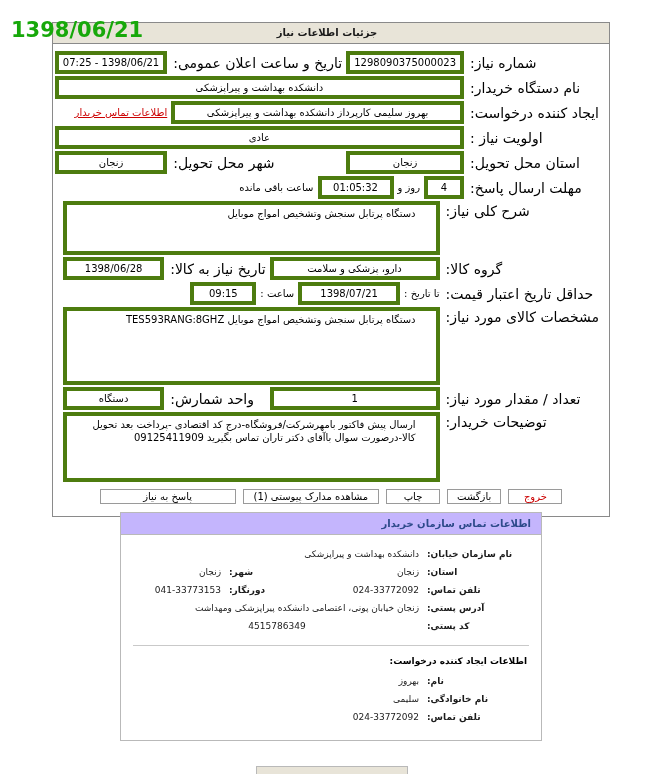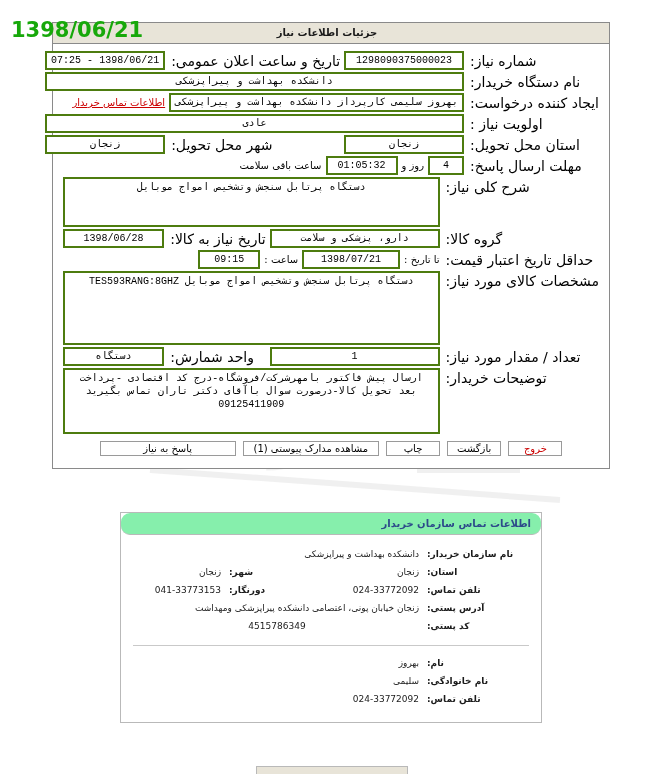--- a/index.html
+++ b/index.html
@@ -58,36 +58,36 @@
   table.form{width:100%;border-collapse:collapse;}
   table.form td{padding:1px 2px;vertical-align:middle;}
   .lbl{
     text-align:left;
     white-space:nowrap;
     font-size:14px;
     padding-left:4px !important;
     width:95px;
   }
   .fld{
-    border:2px solid #4d7c0f;
+    border:4px solid #4d7c0f;
     background:#ffffff;
     height:15px;
     line-height:15px;
     padding:0 4px;
     font-size:10px;
     text-align:center;
     overflow:hidden;
     white-space:nowrap;
-    font-family:Liberation Mono, monospace;
   }
   .fld.ta{
     height:auto;
     min-height:42px;
     line-height:13px;
-    padding:2px 7px;
+    text-align:right;
+    padding:2px 20px;
     white-space:normal;
   }
   .link{
     color:#cc0000;
     text-decoration:underline;
     cursor:pointer;
     font-size:10px;
   }
   .section-title{
     font-weight:bold;
@@ -115,28 +115,27 @@
   
   .contact-card{
     position:absolute;
     left:120px;top:512px;
     width:420px;
     border:1px solid #b9b9b9;
     background:#ffffff;
     z-index:3;
   }
   .contact-header{
-    background:#86efac;
+    background:#c4b5fd;
     color:#2d4a8a;
     font-weight:bold;
     font-size:10px;
     text-align:right;
     padding:5px 10px;
     border-bottom:1px solid #b9b9b9;
-    border-radius:9px;
   }
   .contact-body{padding:10px 12px 14px 12px;}
   table.kv{width:100%;border-collapse:collapse;}
   table.kv td{padding:4px 2px;font-size:9px;vertical-align:top;}
   .k{
     text-align:left;
     white-space:nowrap;
     font-weight:bold;
     color:#1b1b1b;
     width:100px;
@@ -241,21 +240,21 @@
               <div class="fld">زنجان</div>
             </td>
       </tr>
       <tr>
         <td class="lbl">مهلت ارسال پاسخ:</td>
         <td colspan="3">
           <div style="display:flex;align-items:center;gap:4px;justify-content:flex-start;">
             <div class="fld" style="width:24px">4</div>
             <span>روز و</span>
             <div class="fld" style="width:60px">01:05:32</div>
-            <span>ساعت باقی سلامت</span>
+            <span>ساعت باقی مانده</span>
           </div>
         </td>
       </tr>
     </tbody>
       </table>
 
 
     <table class="form">
       <tbody>
           <tr>
@@ -320,21 +319,21 @@
 
   </div>
 </div>
 
 <div class="contact-card">
   <div class="contact-header">اطلاعات تماس سازمان خریدار</div>
   <div class="contact-body">
     <table class="kv">
       <tbody>
           <tr>
-        <td class="k">نام سازمان خریدار:</td>
+        <td class="k">نام سازمان خیابان:</td>
         <td class="v" colspan="3">دانشکده بهداشت و پیراپزشکی</td>
       </tr>
       <tr>
         <td class="k">استان:</td>
         <td class="v">زنجان</td>
         <td class="k">شهر:</td>
         <td class="v">زنجان</td>
       </tr>
       <tr>
         <td class="k">تلفن تماس:</td>
@@ -348,20 +347,21 @@
       </tr>
       <tr>
         <td class="k">کد پستی:</td>
         <td class="v center" colspan="3">4515786349</td>
       </tr>
     </tbody>
       </table>
 
     <hr class="hr">
 
+    <div class="sub-title">اطلاعات ایجاد کننده درخواست:</div>
 
     <table class="kv">
       <tbody>
           <tr>
         <td class="k">نام:</td>
         <td class="v">بهروز</td>
       </tr>
       <tr>
         <td class="k">نام خانوادگی:</td>
         <td class="v">سلیمی</td>

